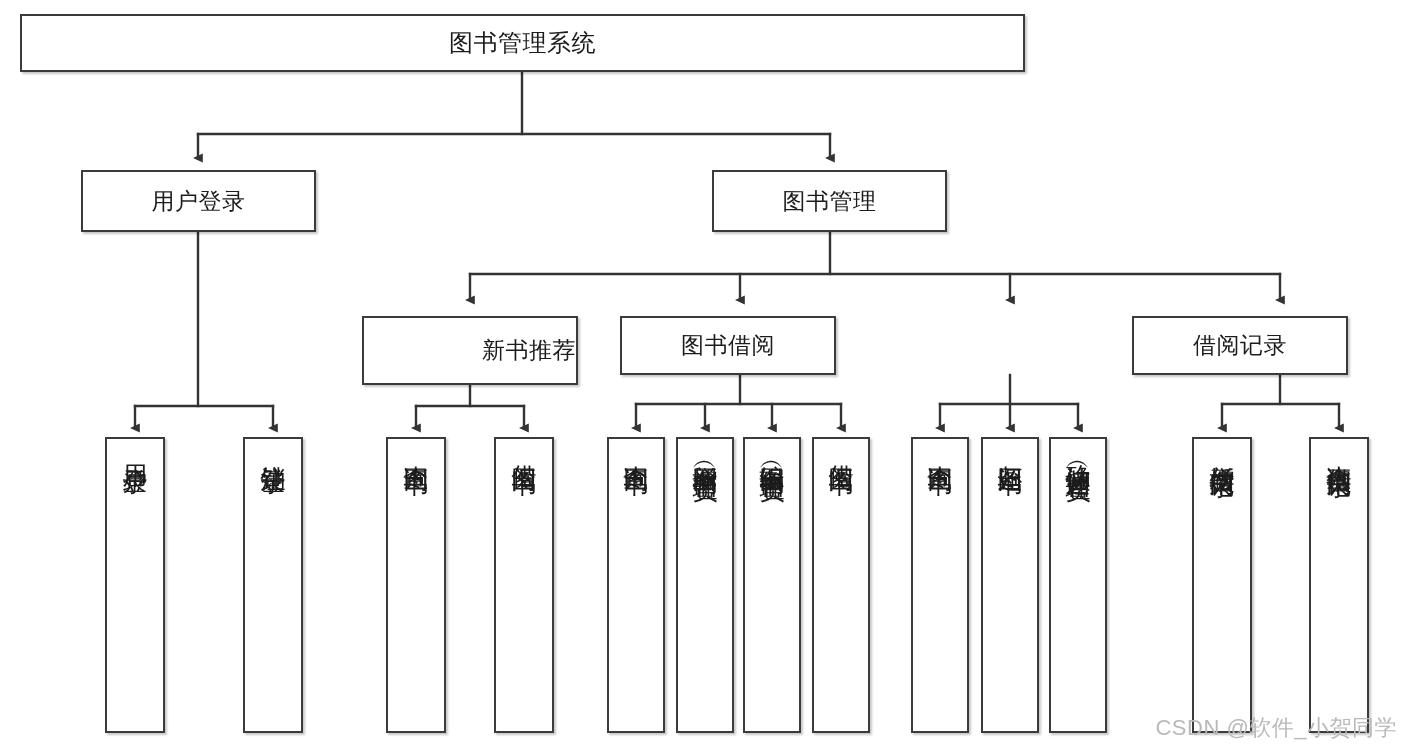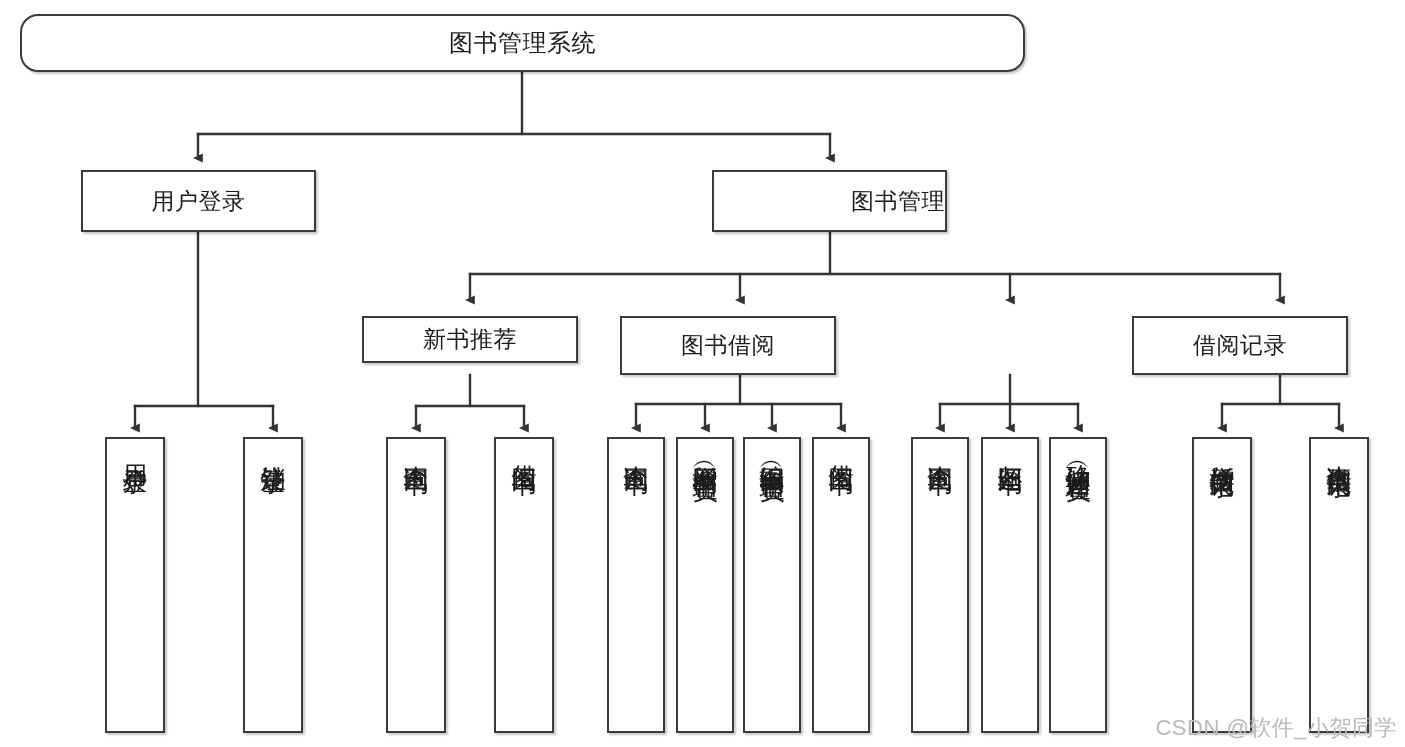--- a/index.html
+++ b/index.html
@@ -125,32 +125,32 @@
       <path d="M1010,404 L1010,428" marker-end="url(#arw)"></path>
       <path d="M1078,404 L1078,428" marker-end="url(#arw)"></path>
 
       <path d="M1280,375 L1280,404"></path>
       <path d="M1222,404 L1339,404"></path>
       <path d="M1222,404 L1222,428" marker-end="url(#arw)"></path>
       <path d="M1339,404 L1339,428" marker-end="url(#arw)"></path>
     </g>
   </svg>
 
-  <div class="node horiz root" style="left:20px; top:14px; width:1005px; height:58px;border-radius:18px;">
+  <div class="node horiz root" style="left:20px; top:14px; width:1005px; height:58px;">
     <span class="lbl">图书管理系统</span>
   </div>
 
   <div class="node horiz" style="left:81px; top:170px; width:235px; height:62px;">
     <span class="lbl">用户登录</span>
   </div>
-  <div class="node horiz" style="left:712px; top:170px; width:235px; height:62px;justify-content:flex-end;">
+  <div class="node horiz" style="left:712px; top:170px; width:235px; height:62px;">
     <span class="lbl">图书管理</span>
   </div>
 
-  <div class="node horiz" style="left:362px; top:316px; width:216px; height:47px;">
+  <div class="node horiz" style="left:362px; top:316px; width:216px; height:69px;justify-content:flex-end;">
     <span class="lbl">新书推荐</span>
   </div>
   <div class="node horiz" style="left:620px; top:316px; width:216px; height:59px;">
     <span class="lbl">图书借阅</span>
   </div>
   <div class="node horiz" style="left:1132px; top:316px; width:216px; height:59px;">
     <span class="lbl">借阅记录</span>
   </div>
 
   <div class="node vert" style="left:105px; top:437px; width:60px; height:296px;">

